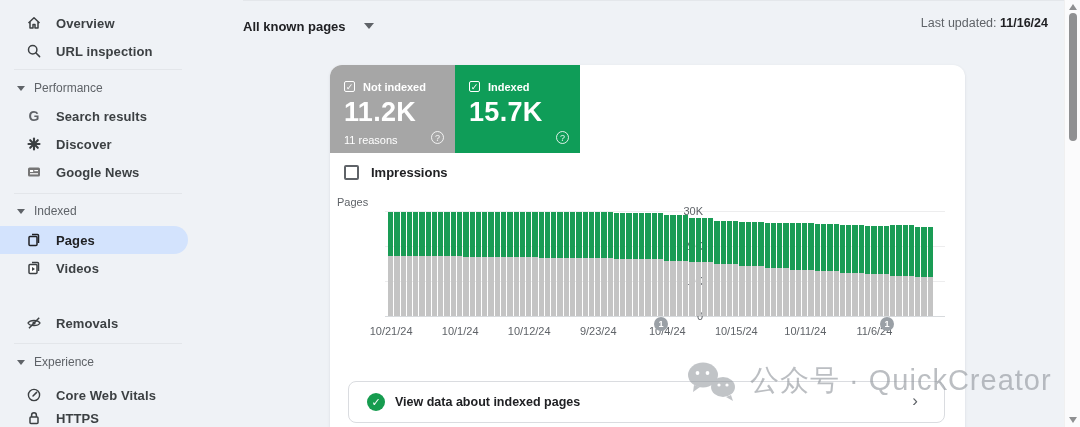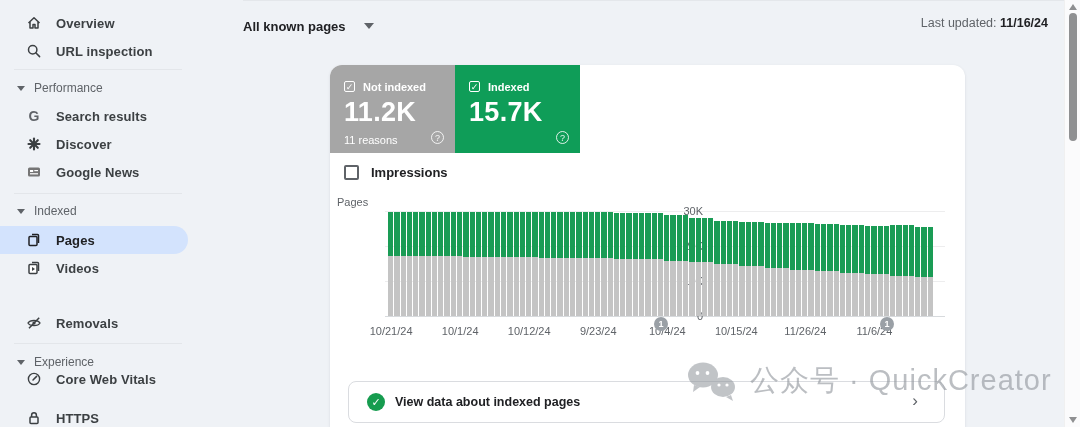--- a/index.html
+++ b/index.html
@@ -219,21 +219,21 @@
       <span class="nav-label">Removals</span>
     </div>
 
     <div class="nav-divider" style="top:343px"></div>
 
     <div class="nav-section" style="top:353px">
       <span class="tri"></span>
       <span>Experience</span>
     </div>
 
-    <div class="nav-item" style="top:365px">
+    <div class="nav-item" style="top:381px">
       <span class="nav-icon">
         <svg class="ic" width="16" height="16" viewBox="0 0 16 16">
             <circle cx="8" cy="8" r="5.6" fill="none" stroke="#3c4043" stroke-width="1.4"></circle>
             <line x1="7" y1="9" x2="10.6" y2="5.4" stroke="#3c4043" stroke-width="1.5" stroke-linecap="round"></line>
           </svg>
       </span>
       <span class="nav-label">Core Web Vitals</span>
     </div>
 
     <div class="nav-item" style="top:404px">
@@ -468,21 +468,21 @@
           <div class="bar-seg" style="left: 539.724px; bottom: 0px; width: 5.27586px; height: 39.4333px; background: rgb(196, 196, 196);"></div>
           <div class="bar-seg" style="left: 539.724px; width: 5.27586px; bottom: 39.4333px; height: 50.05px; background: rgb(26, 156, 85);"></div>
         </div>
       <div class="xticks" id="xticks">
           <span class="xtick" style="left: 3.13793px;">10/21/24</span>
           <span class="xtick" style="left: 72.1724px;">10/1/24</span>
           <span class="xtick" style="left: 141.207px;">10/12/24</span>
           <span class="xtick" style="left: 210.241px;">9/23/24</span>
           <span class="xtick" style="left: 279.276px;">10/4/24</span>
           <span class="xtick" style="left: 348.31px;">10/15/24</span>
-          <span class="xtick" style="left: 417.345px;">11/26/24</span>
+          <span class="xtick" style="left: 417.345px;">10/11/24</span>
           <span class="xtick" style="left: 486.379px;">11/6/24</span>
         </div>
       <div id="markers">
           <span class="marker" style="left: 324px;">1</span>
           <span class="marker" style="left: 549.931px;">1</span>
         </div>
     </div>
 
     <div class="footer-card">
       <span class="check-circle">✓</span>

